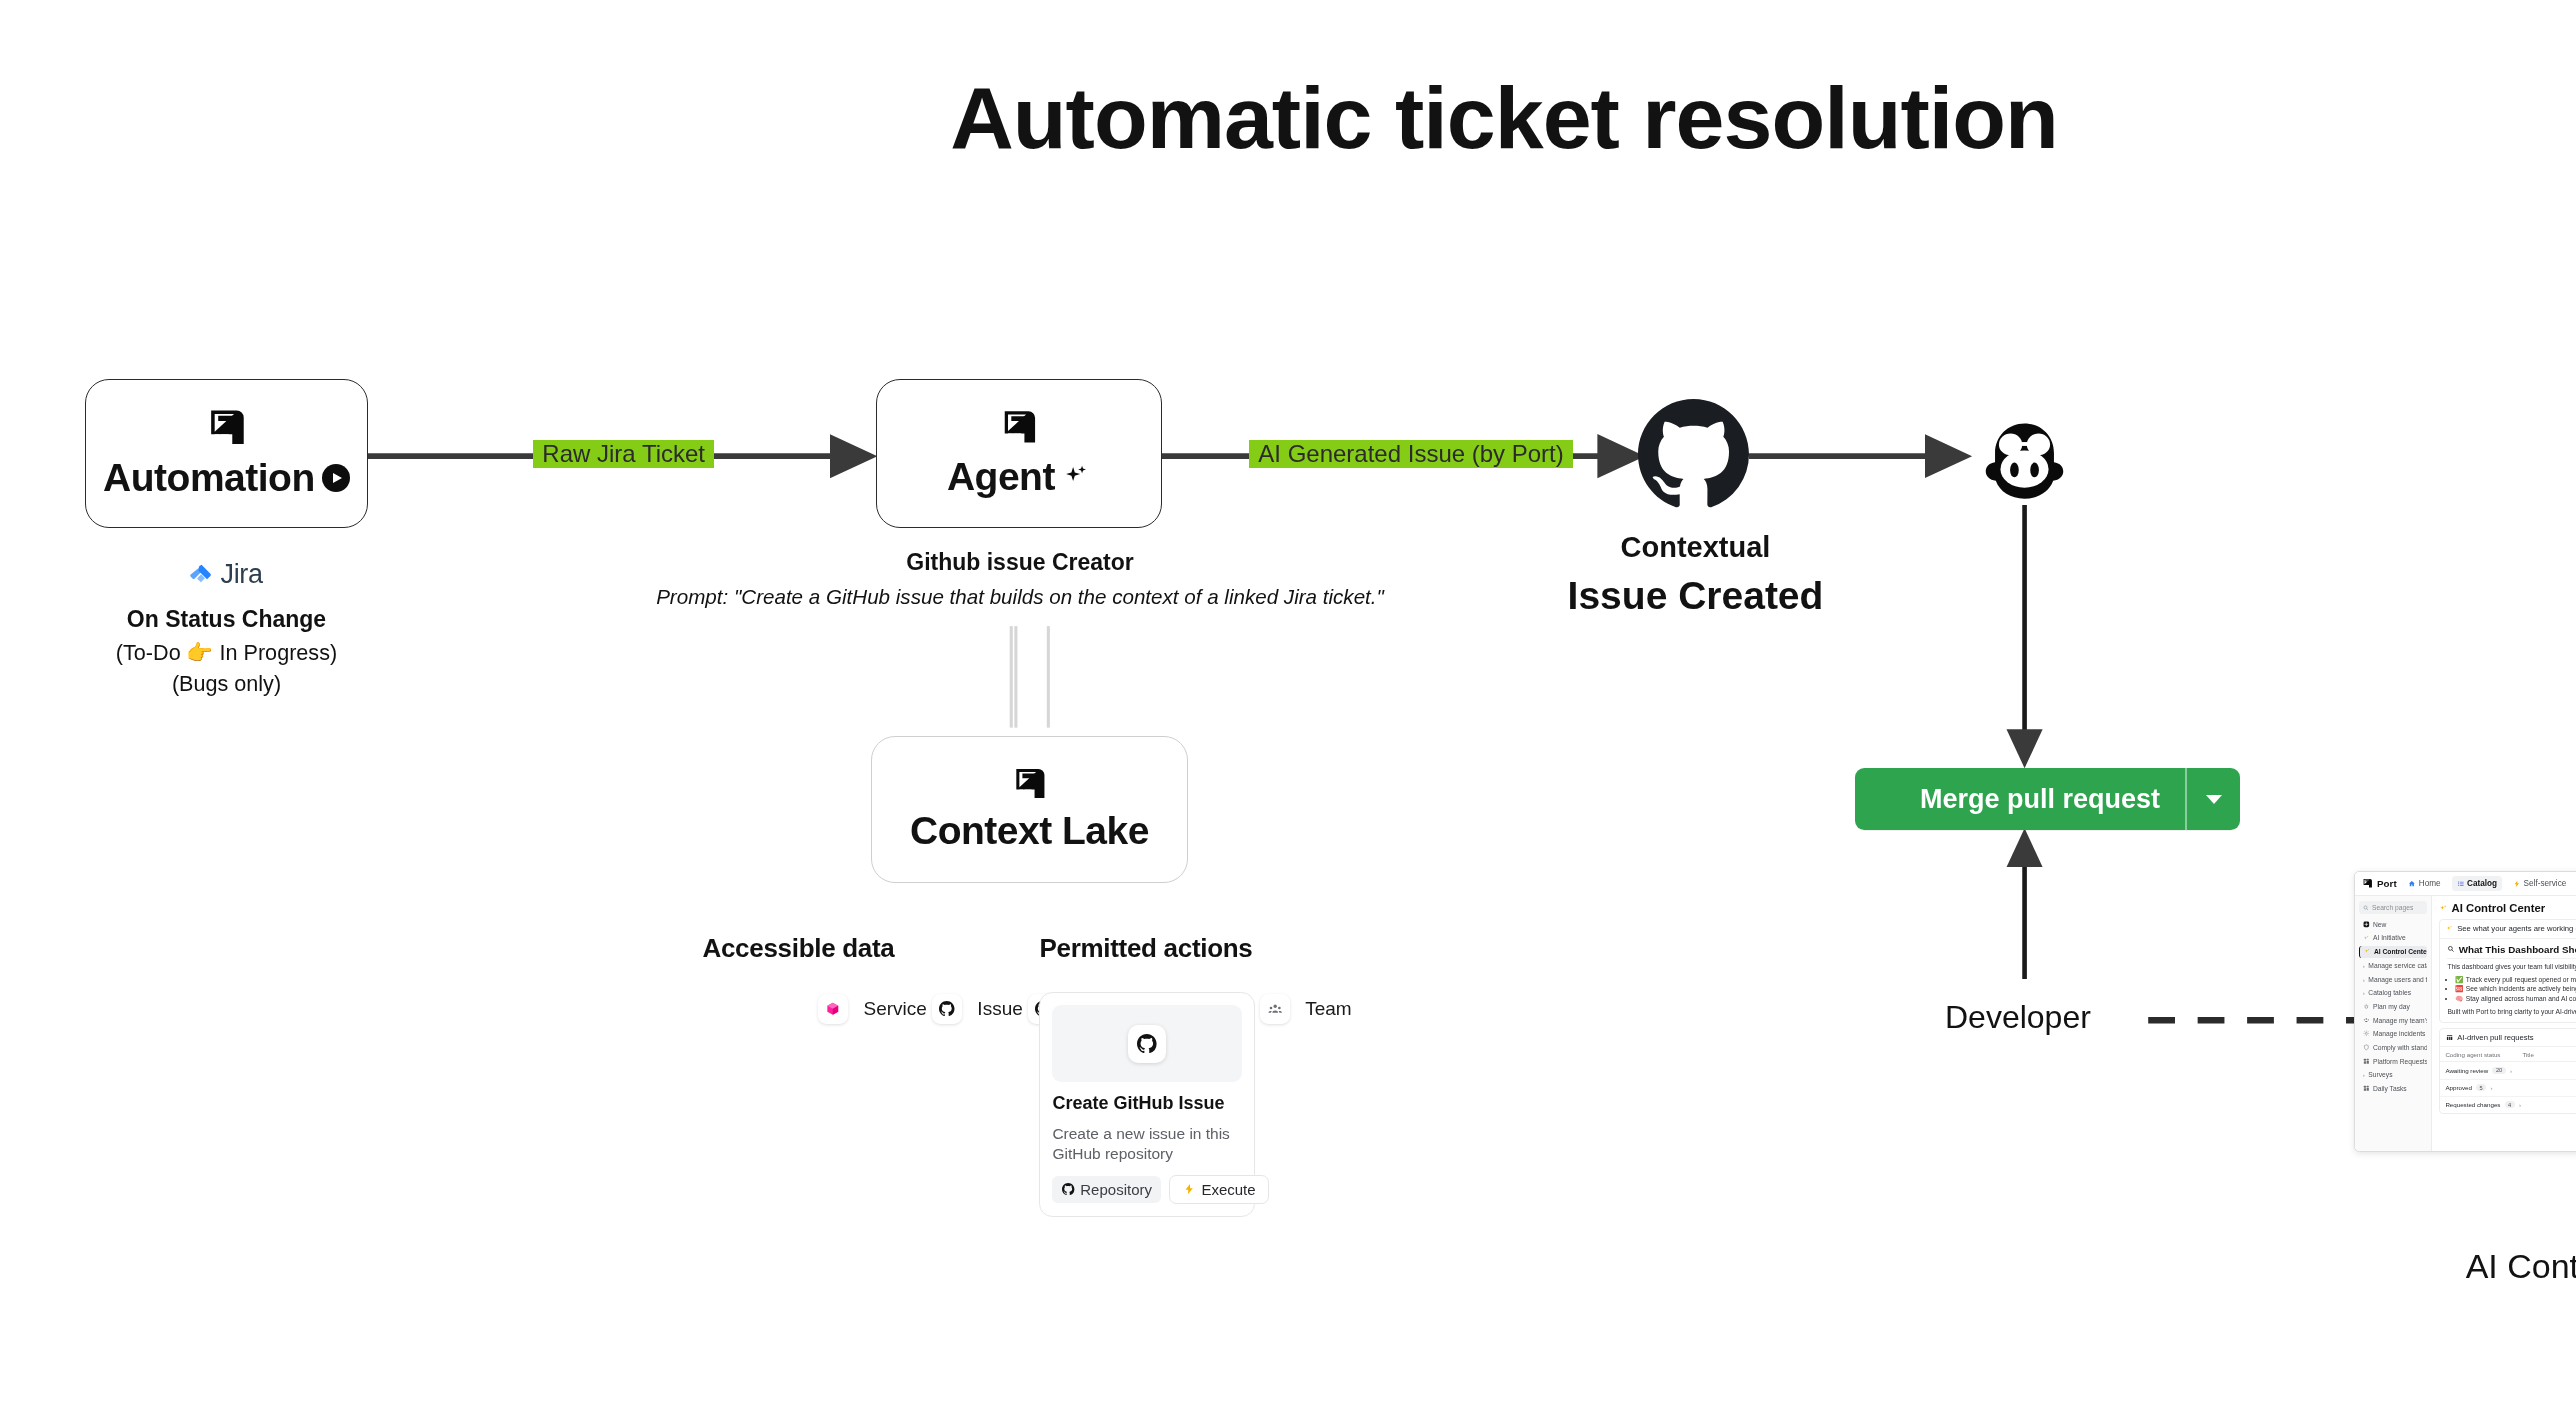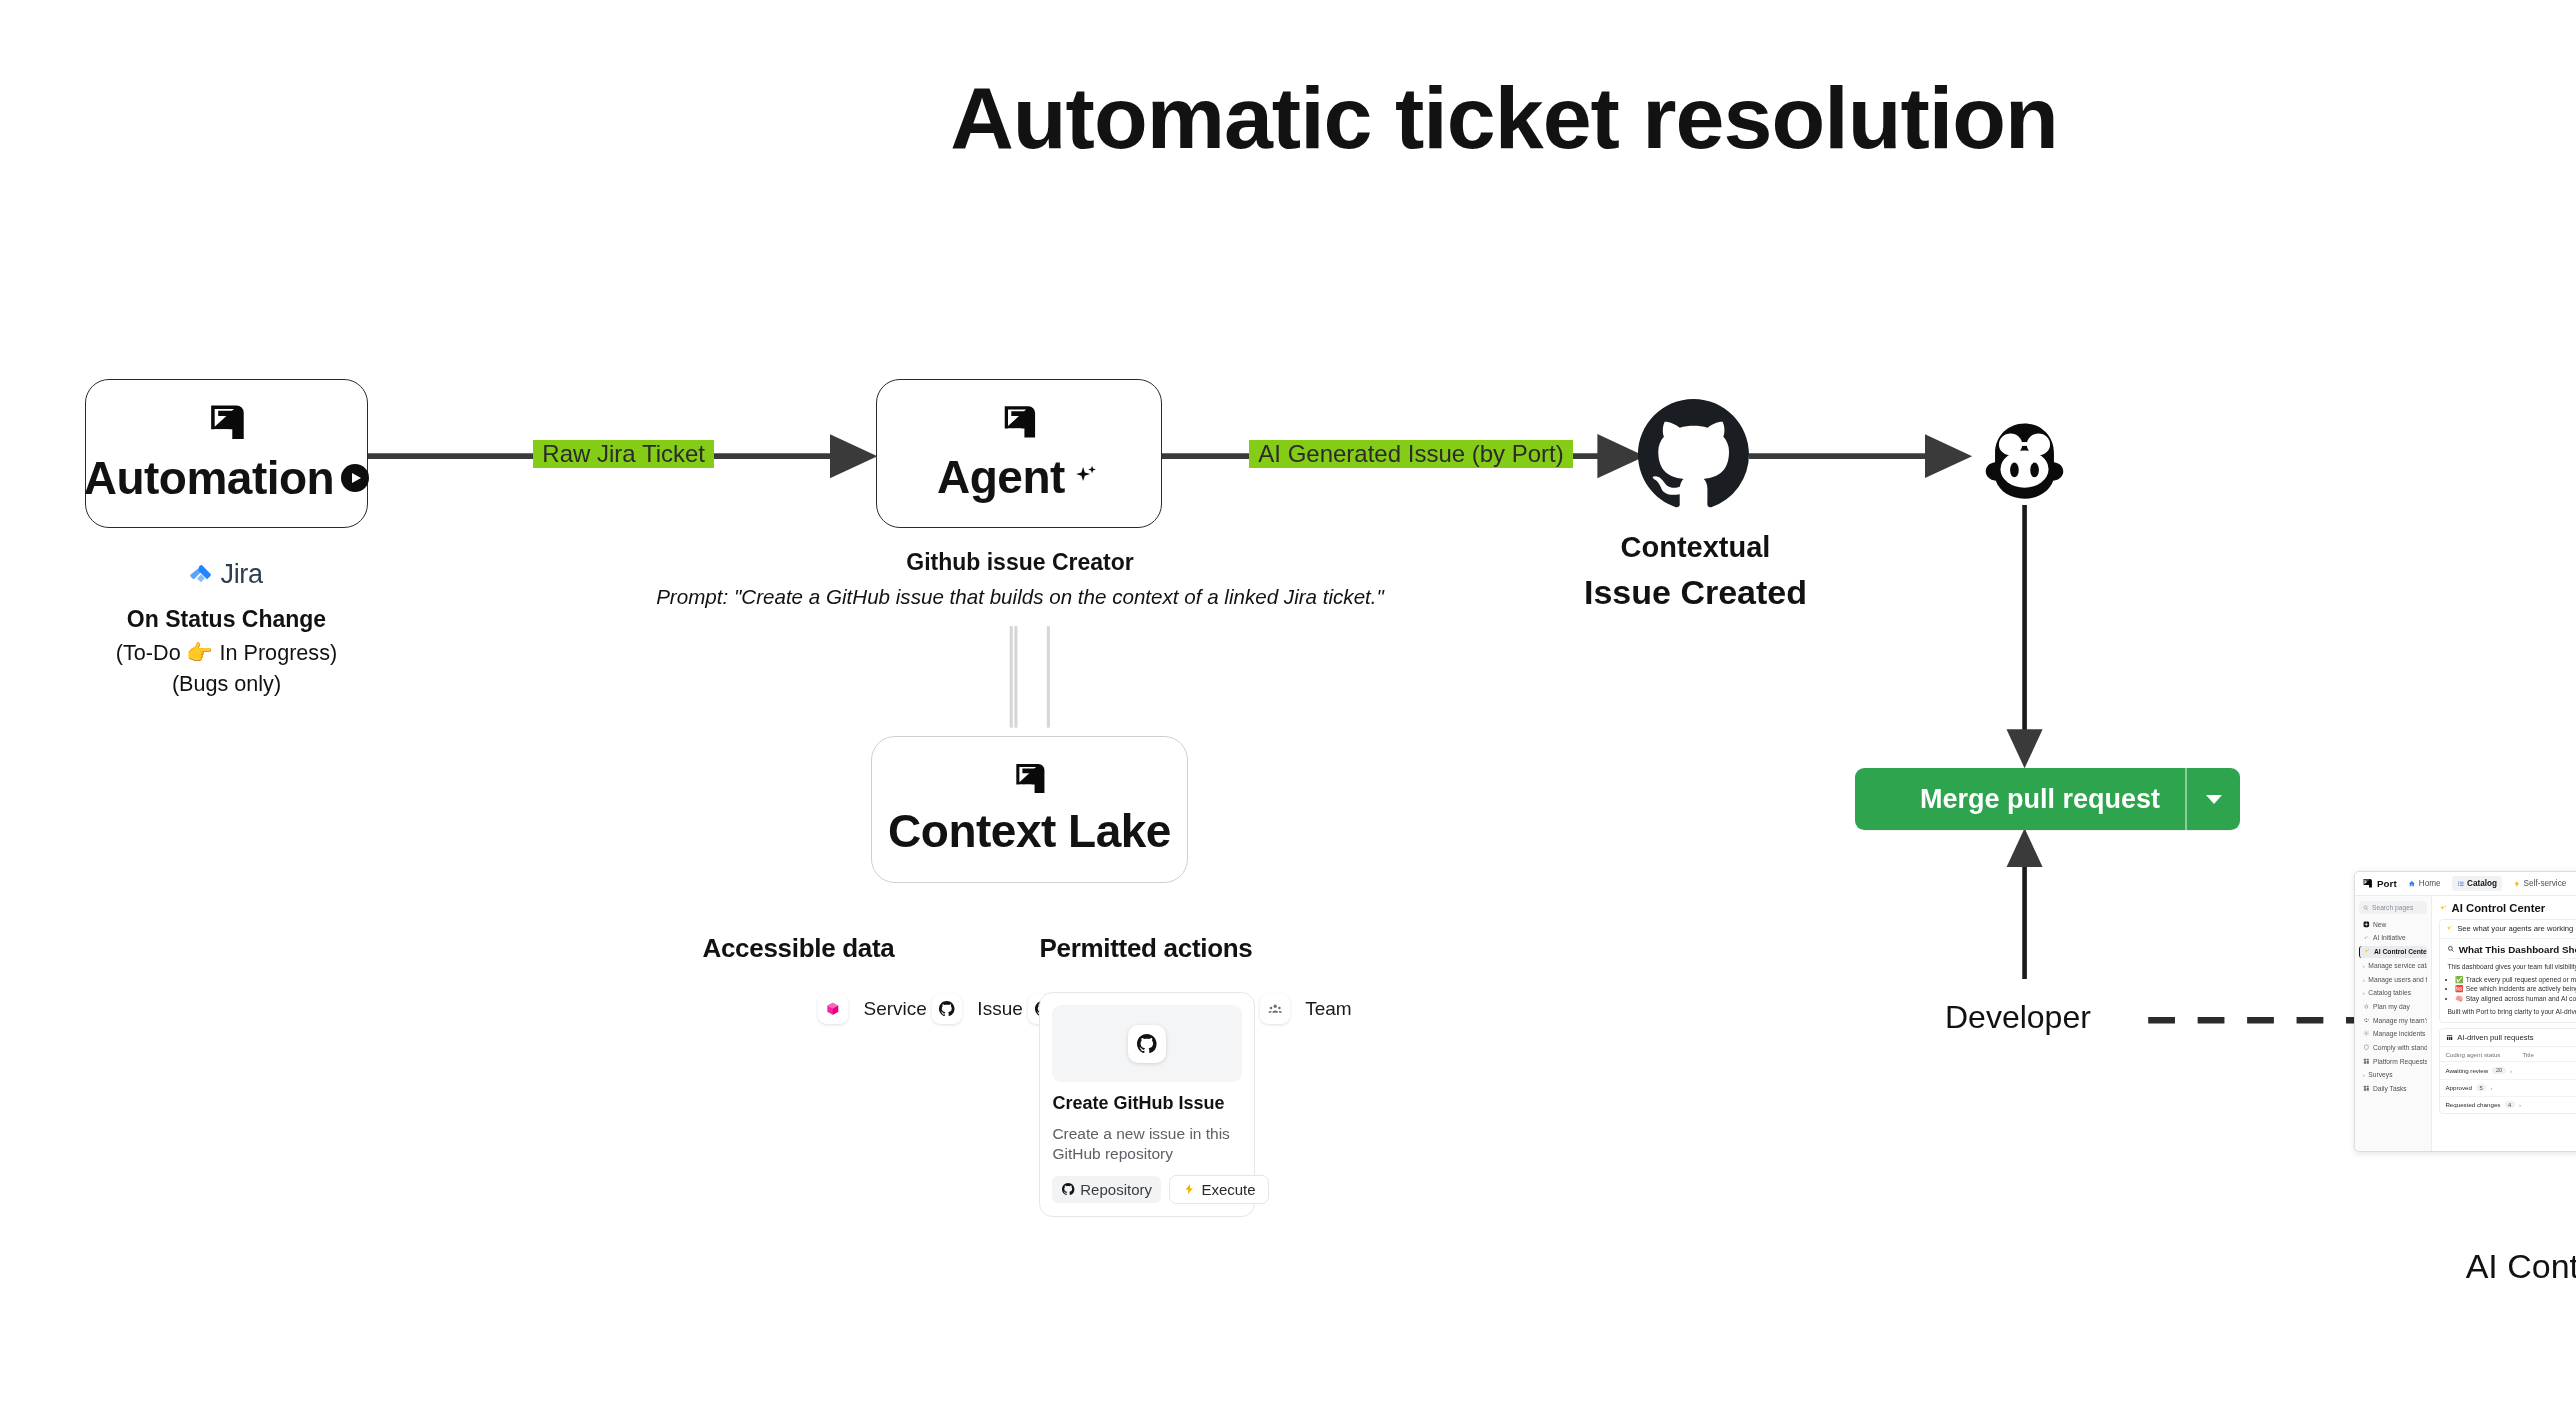--- a/index.html
+++ b/index.html
@@ -31,21 +31,21 @@
     border: 1.5px solid #2b2b2b;
     border-radius: 24px;
     display: flex;
     flex-direction: column;
     align-items: center;
     justify-content: center;
     gap: 5.2px;
   }
   .node.soft { border: 1.5px solid #cfcfcf; }
   .node .node-label {
-    font-size: 46px;
+    font-size: 39px;
     font-weight: 800;
     color: #121212;
     letter-spacing: -0.5px;
     display: flex;
     align-items: center;
     gap: 7.2px;
     white-space: nowrap;
   }
 
   
@@ -468,21 +468,21 @@
   </div>
 
   <div style="position:absolute;left:1638px;top:399px;width:111px;height:111px;" data-name="github-mark-icon">
     <svg width="111" height="111" viewBox="0 0 16 16" fill="#1a1e22">
       <path d="M8 0C3.58 0 0 3.58 0 8c0 3.54 2.29 6.53 5.47 7.59.4.07.55-.17.55-.38 0-.19-.01-.82-.01-1.49-2.01.37-2.53-.49-2.69-.94-.09-.23-.48-.94-.82-1.13-.28-.15-.68-.52-.01-.53.63-.01 1.08.58 1.23.82.72 1.21 1.87.87 2.33.66.07-.52.28-.87.51-1.07-1.78-.2-3.64-.89-3.64-3.95 0-.87.31-1.59.82-2.15-.08-.2-.36-1.02.08-2.12 0 0 .67-.21 2.2.82.64-.18 1.32-.27 2-.27s1.36.09 2 .27c1.53-1.04 2.2-.82 2.2-.82.44 1.1.16 1.92.08 2.12.51.56.82 1.27.82 2.15 0 3.07-1.87 3.75-3.65 3.95.29.25.54.73.54 1.48 0 1.07-.01 1.93-.01 2.2 0 .21.15.46.55.38A8.01 8.01 0 0 0 16 8c0-4.42-3.58-8-8-8z"></path>
     </svg>
   </div>
 
   <div class="caption" data-name="github-caption" style="left:1510px;top:526px;width:371px;">
     <div class="cap-strong" style="font-size:29px" data-name="github-caption-line1">Contextual</div>
-    <div class="cap-strong" style="font-size:34px" data-name="github-caption-line2">Issue Created</div>
+    <div class="cap-strong" style="font-size:39px" data-name="github-caption-line2">Issue Created</div>
   </div>
 
   <div style="position:absolute;left:1978px;top:407px;width:93px;height:98px;" data-name="github-copilot-icon">
     <svg width="93" height="98" viewBox="0 0 120 120" fill="#0a0a0a">
       <path d="M22 56 c0-22 17-38 38-38 s38 16 38 38 v12 c8 1 12 6 12 12 s-5 11-13 12 c-5 14-19 23-37 23 s-32-9-37-23 c-8-1-13-6-13-12 s4-11 12-12 z"></path>
       <ellipse cx="60" cy="77" rx="31" ry="24" fill="#ffffff"></ellipse>
       <ellipse cx="47" cy="78" rx="5.6" ry="9.5" fill="#0a0a0a"></ellipse>
       <ellipse cx="73" cy="78" rx="5.6" ry="9.5" fill="#0a0a0a"></ellipse>
       <ellipse cx="42" cy="45" rx="15" ry="14" fill="#ffffff"></ellipse>
       <ellipse cx="78" cy="45" rx="15" ry="14" fill="#ffffff"></ellipse>

